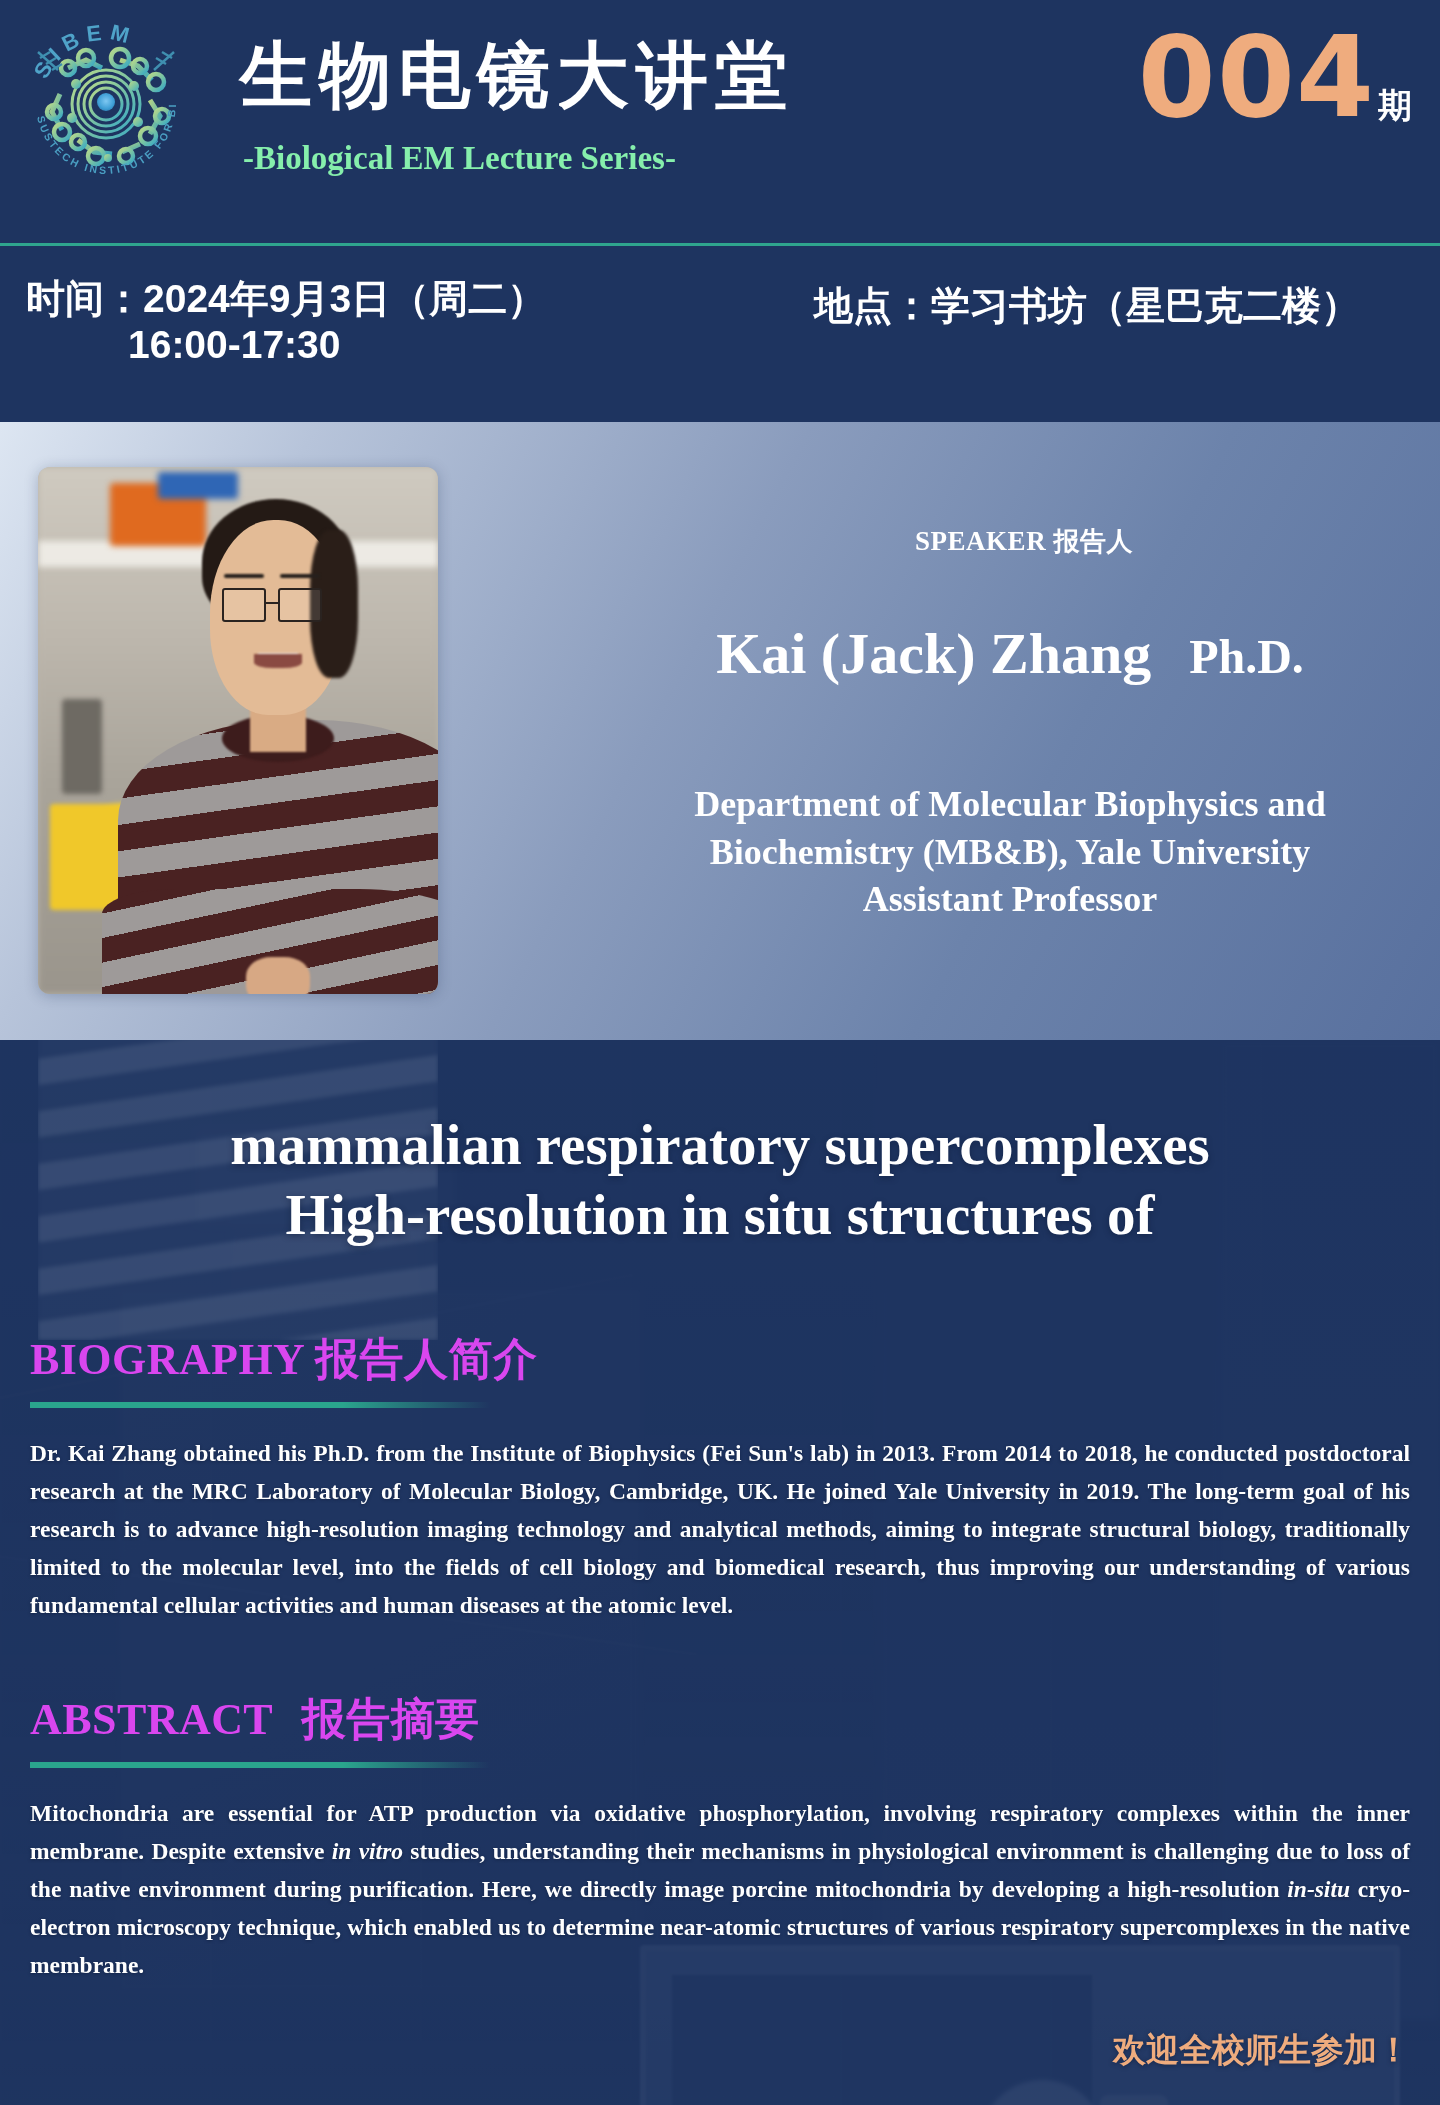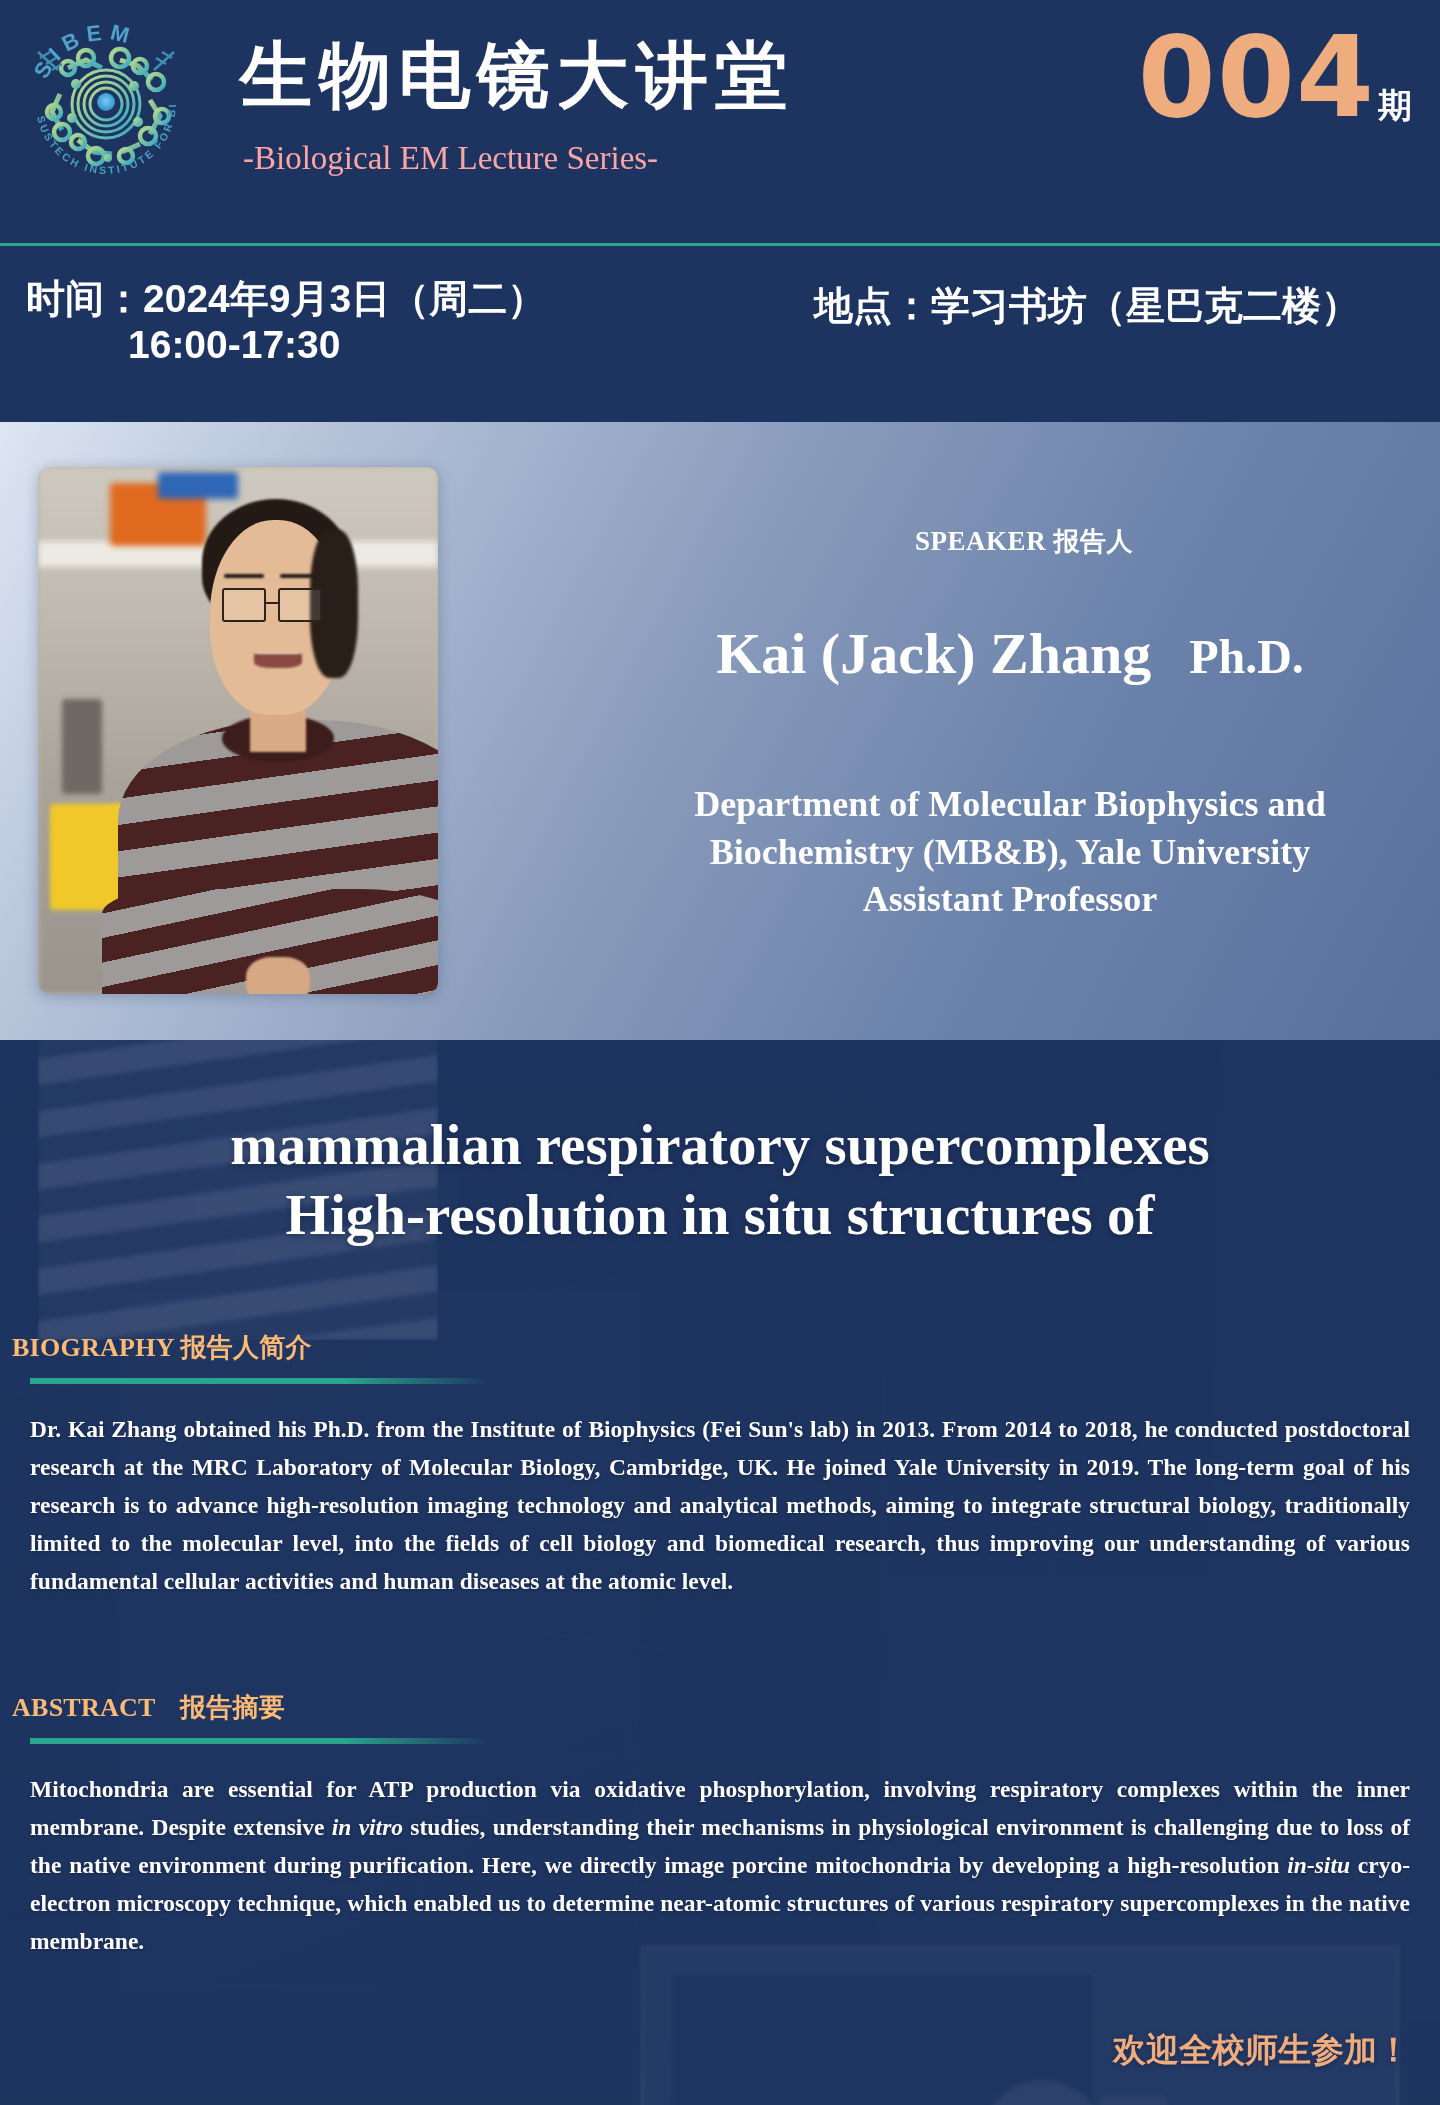--- a/index.html
+++ b/index.html
@@ -88,21 +88,21 @@
     position:absolute;left:16px;top:8px;width:180px;height:180px;
   }
   .title-zh{
     position:absolute;left:240px;top:28px;
     color:#ffffff;font-size:72px;letter-spacing:.10em;
     font-family:"Liberation Serif", serif;font-weight:700;
     white-space:nowrap;
   }
   .title-en{
     position:absolute;left:243px;top:140px;
-    color:#fca5a5;font-size:33px;font-weight:400;
+    color:#86efac;font-size:33px;font-weight:700;
     font-family:"Liberation Serif", serif;white-space:nowrap;
   }
   .issue{
     position:absolute;right:28px;top:24px;
     display:flex;align-items:flex-end;
   }
   .issue-num{
     color:#efac7e;font-size:112px;font-weight:700;line-height:.95;
     font-family:"DejaVu Sans", sans-serif;letter-spacing:.01em;
   }
@@ -233,23 +233,23 @@
   .lecture-title{
     position:absolute;left:60px;top:1110px;width:1320px;text-align:center;
     color:#ffffff;font-family:"Liberation Serif", serif;
     font-size:57px;font-weight:700;line-height:1.22;
     text-shadow:0 2px 6px rgba(10,22,48,.45);
   }
 
   
   .sec{position:absolute;left:0;width:1440px;}
   .sec-head{
-    color:#fdba74;font-family:"Liberation Serif", serif;
-    font-size:26px;font-weight:700;letter-spacing:.01em;white-space:nowrap;
-    margin-left:12px;
+    color:#d946ef;font-family:"Liberation Serif", serif;
+    font-size:44px;font-weight:700;letter-spacing:.01em;white-space:nowrap;
+    margin-left:30px;
   }
   .sec-head .cn{font-family:"Liberation Sans", sans-serif;font-weight:700;}
   .sec-rule{
     margin-left:30px;margin-top:13px;width:460px;height:6px;
     background:linear-gradient(90deg,#2aa58d 0%,#2aa58d 68%,rgba(42,165,141,0) 100%);
   }
   .body-text{
     margin:26px 30px 0 30px;width:1380px;
     color:#ffffff;font-family:"Liberation Serif", serif;
     font-size:23.5px;font-weight:700;line-height:1.62;

